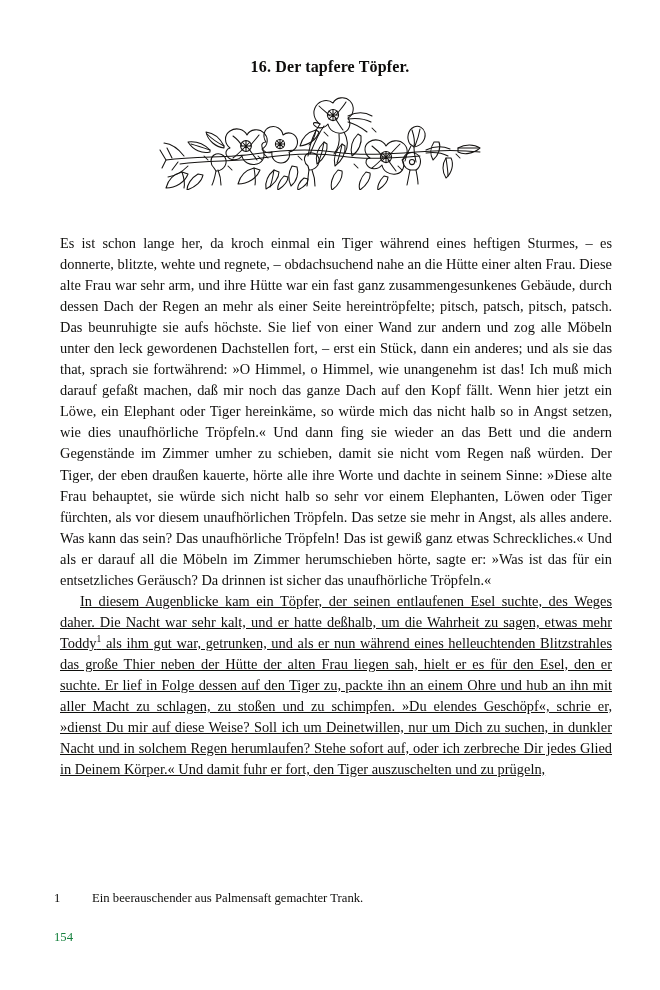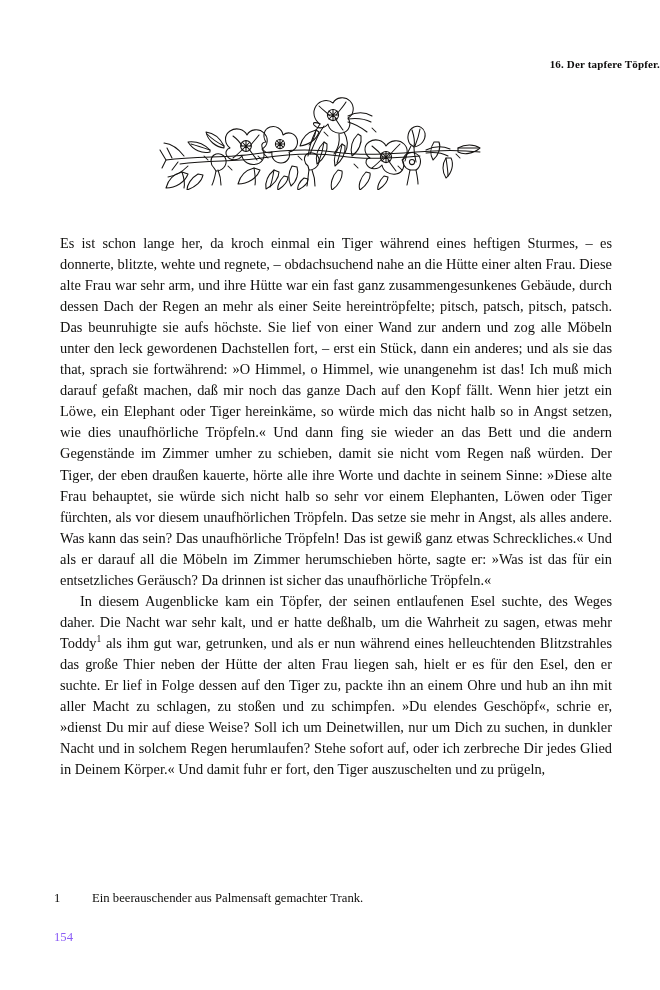--- a/index.html
+++ b/index.html
@@ -16,22 +16,22 @@
     font-family: "Liberation Serif", "DejaVu Serif", serif;
     color: #100f0d;
   }
 
   
   .chapter-title {
     position: absolute;
     left: 0;
     top: 58px;
     width: 660px;
-    text-align: right;
-    font-size: 11px;
+    text-align: center;
+    font-size: 16px;
     font-weight: bold;
     letter-spacing: 0.15px;
     color: #0d0c0b;
   }
 
   
   .ornament {
     position: absolute;
     left: 158px;
     top: 86px;
@@ -54,20 +54,21 @@
     line-height: 21.05px;
     text-align: justify;
     text-justify: inter-word;
     hyphens: manual;
   }
   .body-text p {
     margin: 0;
   }
   .body-text p.indented {
     text-indent: 20px;
+    text-decoration: underline;
   }
   sup.fn-ref {
     font-size: 9.5px;
     vertical-align: super;
     line-height: 0;
   }
 
   
   .footnote {
     position: absolute;
@@ -86,21 +87,21 @@
   .footnote .fn-text {
     flex: 1 1 auto;
   }
 
   
   .folio {
     position: absolute;
     left: 54px;
     top: 930px;
     font-size: 12.7px;
-    color: #8b5cf6;
+    color: #15803d;
   }
 </style>
 </head>
 <body>
 
 <div class="page">
 
   <div class="chapter-title">16. Der tapfere Töpfer.</div>
 
   <div class="ornament">

